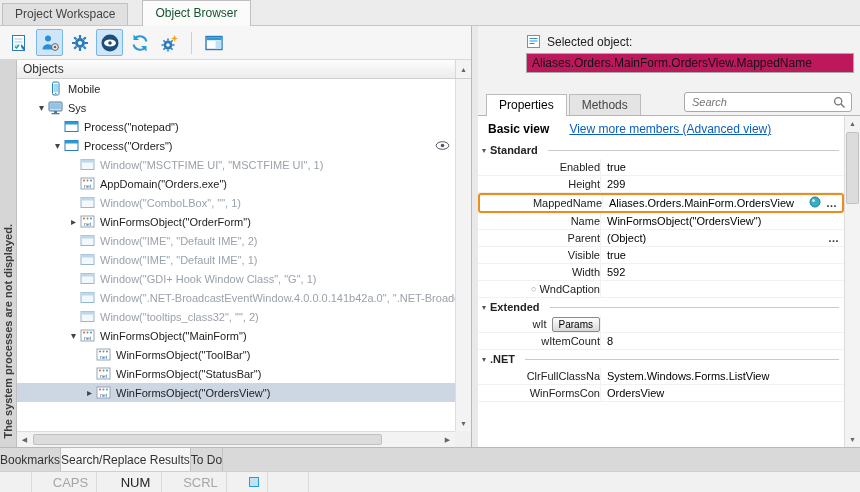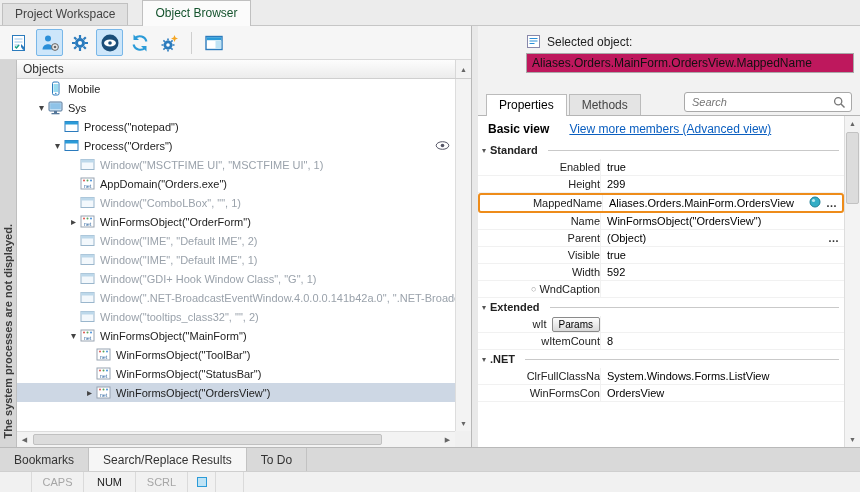--- a/index.html
+++ b/index.html
@@ -73,25 +73,25 @@
   .prow.hl{height:20px;border:2px solid #ee8c1a;border-radius:3px;}
   .ptrail{display:flex;align-items:center;gap:5px;padding-right:4px;}
   .pell{color:#333;font-weight:bold;letter-spacing:1px;cursor:pointer;}
   .pbtn{font:10px "Liberation Sans",sans-serif;border:1px solid #8a8a8a;background:linear-gradient(#fdfdfd,#d9d9d9);padding:0 6px;height:15px;border-radius:2px;margin-left:2px;cursor:pointer;}
   .pmark{color:#999;font-size:9px;}
   .insp-vscroll{position:absolute;top:0;right:0;bottom:0;width:16px;background:#f3f3f3;border-left:1px solid #ddd;display:flex;flex-direction:column;}
   .insp-thumb{height:72px;background:#dcdcdc;border:1px solid #c2c2c2;margin:1px;border-radius:2px;}
 
   
   .bottom-tabs{position:absolute;left:0;right:0;top:447px;height:24px;background:#d9d9d9;border-top:1px solid #b9b9b9;display:flex;align-items:stretch;}
-  .btab{padding:0 14px;display:flex;align-items:center;color:#333;border-right:1px solid #c2c2c2;background:#d9d9d9;cursor:pointer;}
+  .btab{padding:0 0;display:flex;align-items:center;color:#333;border-right:1px solid #c2c2c2;background:#d9d9d9;cursor:pointer;}
   .btab.active{background:#f6f6f6;}
 
   
-  .status-bar{position:absolute;left:0;right:0;top:471px;height:21px;background:#f1f1f1;border-top:1px solid #cfcfcf;display:flex;align-items:stretch;font-size:11px;color:#a6a6a6;}
+  .status-bar{position:absolute;left:0;right:0;top:471px;height:21px;background:#f1f1f1;border-top:1px solid #cfcfcf;display:flex;align-items:stretch;font-size:13px;color:#a6a6a6;gap:13px;}
   .sb-cell{border-right:1px solid #dadada;display:flex;align-items:center;justify-content:center;}
   .sb-first{width:32px;}
   .sb-ind{width:52px;}
   .sb-ind.on{color:#222;}
   .sb-small{width:28px;}
   .sb-fill{flex:1;border-right:none;}
   .sb-sq{width:10px;height:10px;background:#bfe3f5;border:1px solid #2b9bd8;}
 </style>
 </head>
 <body>

